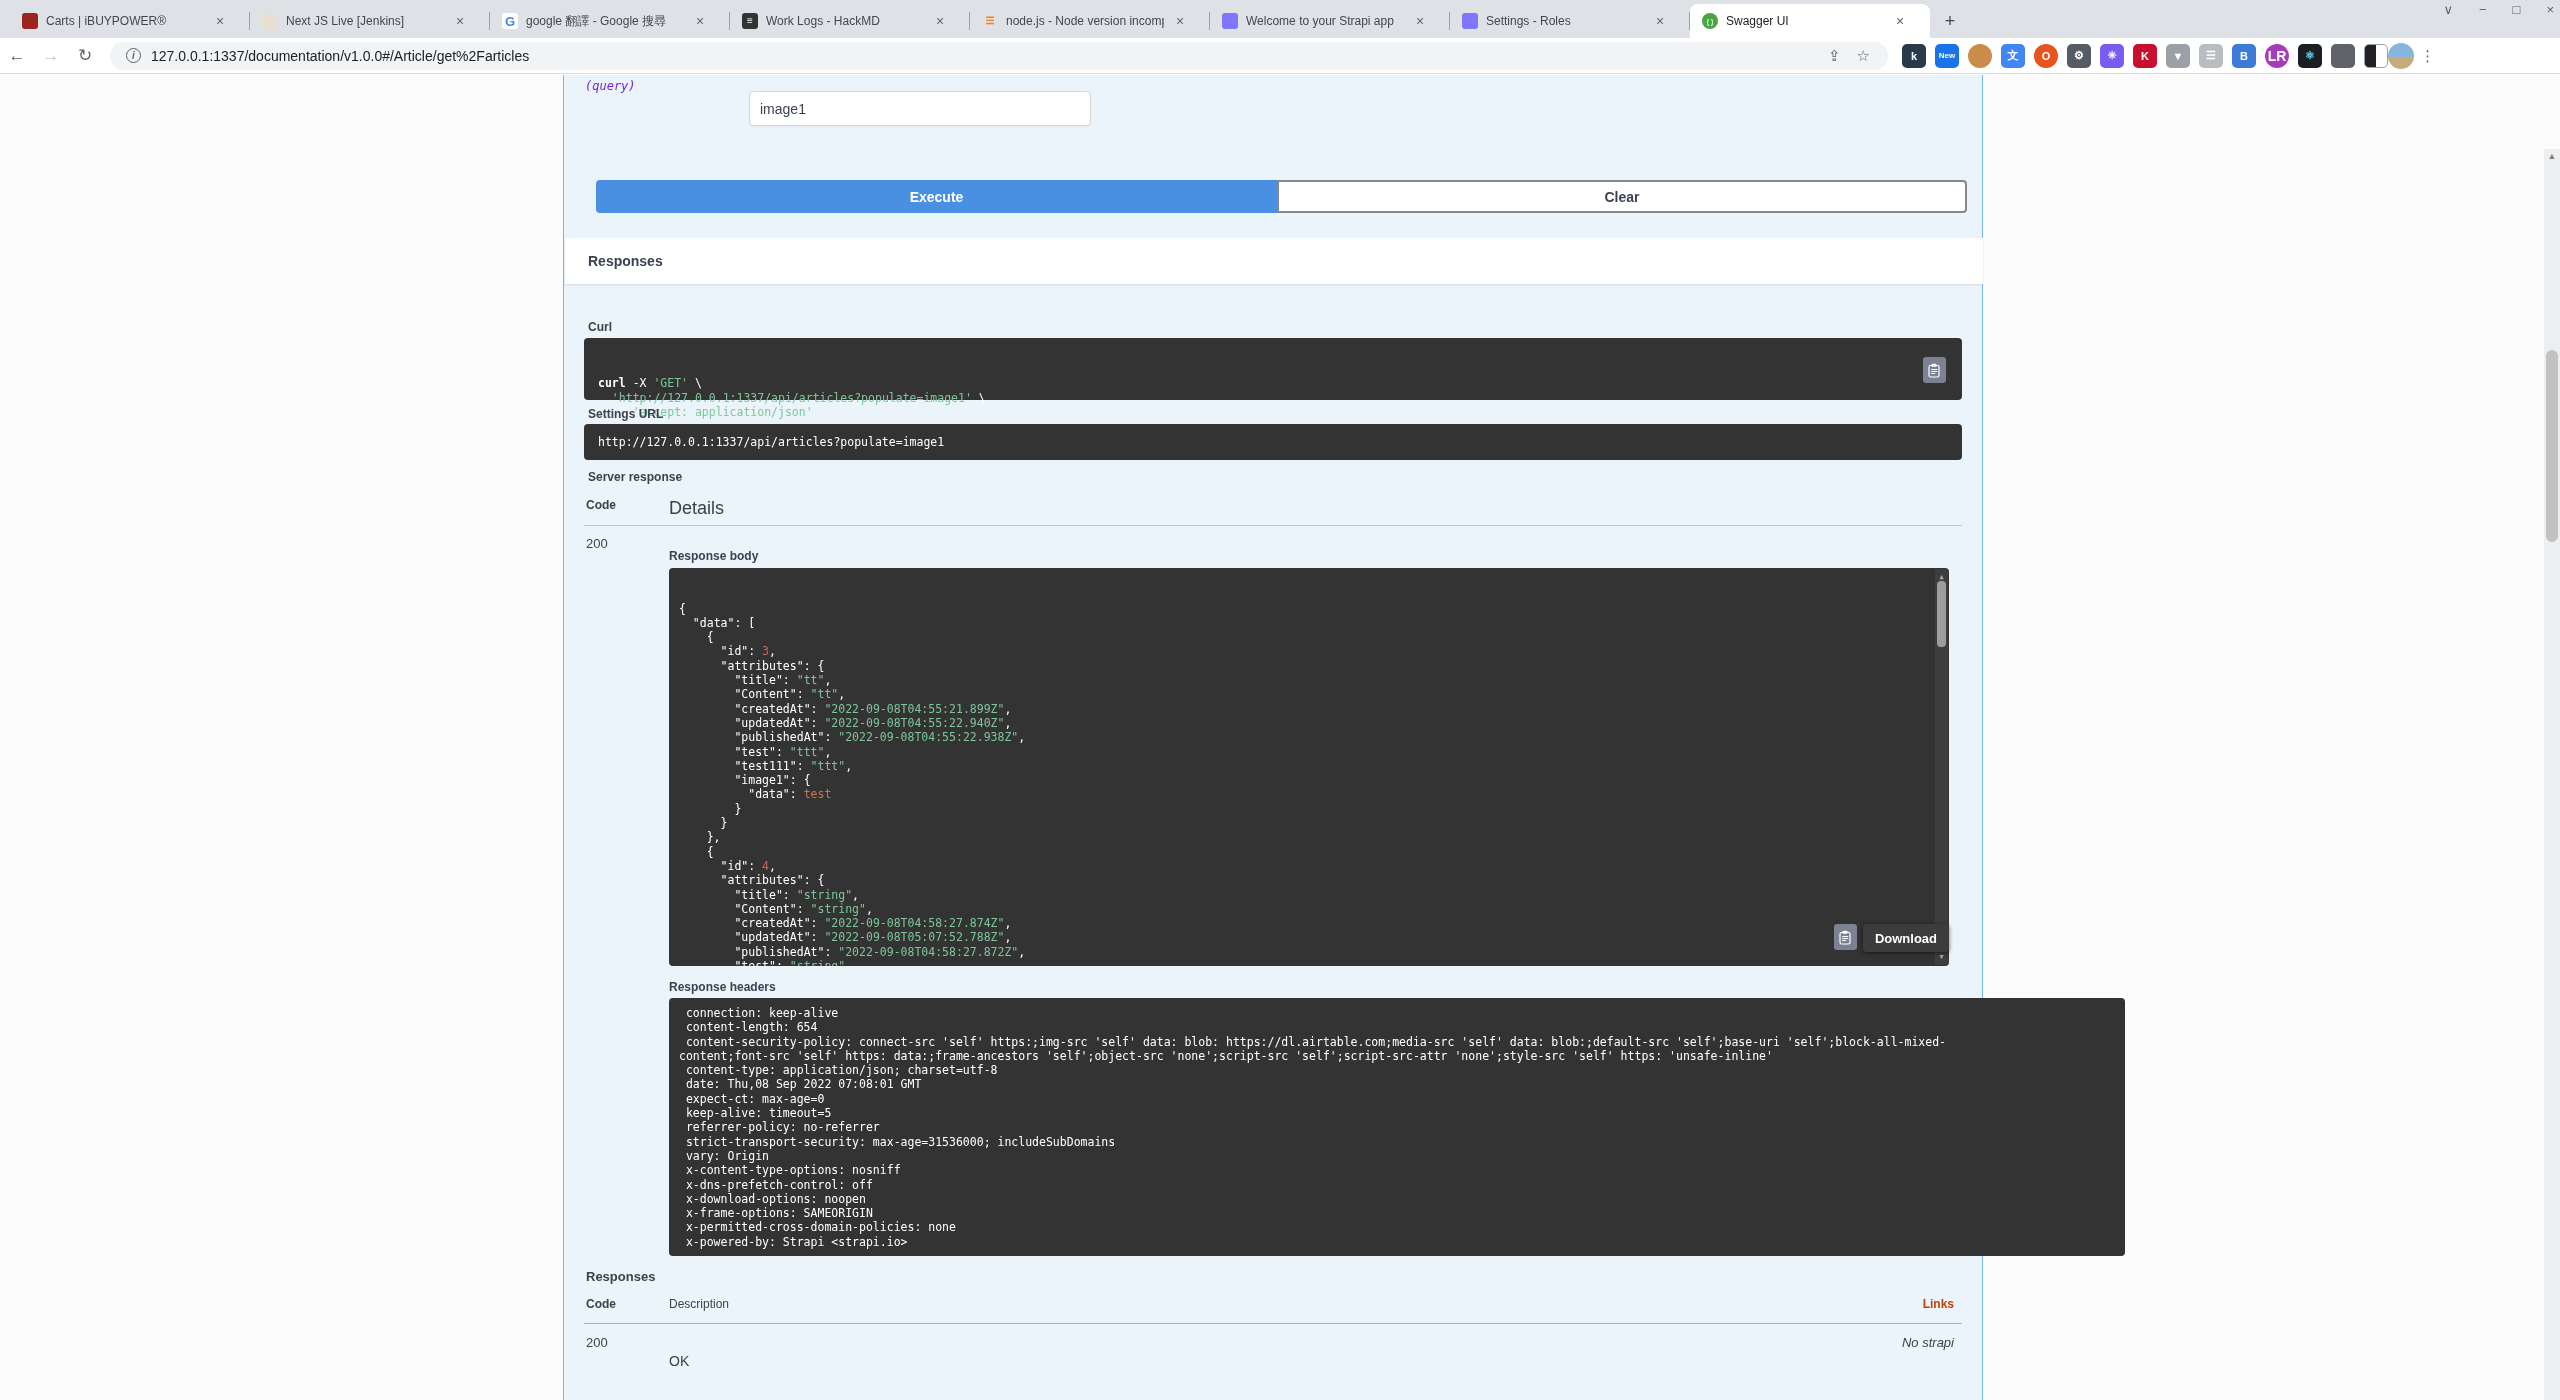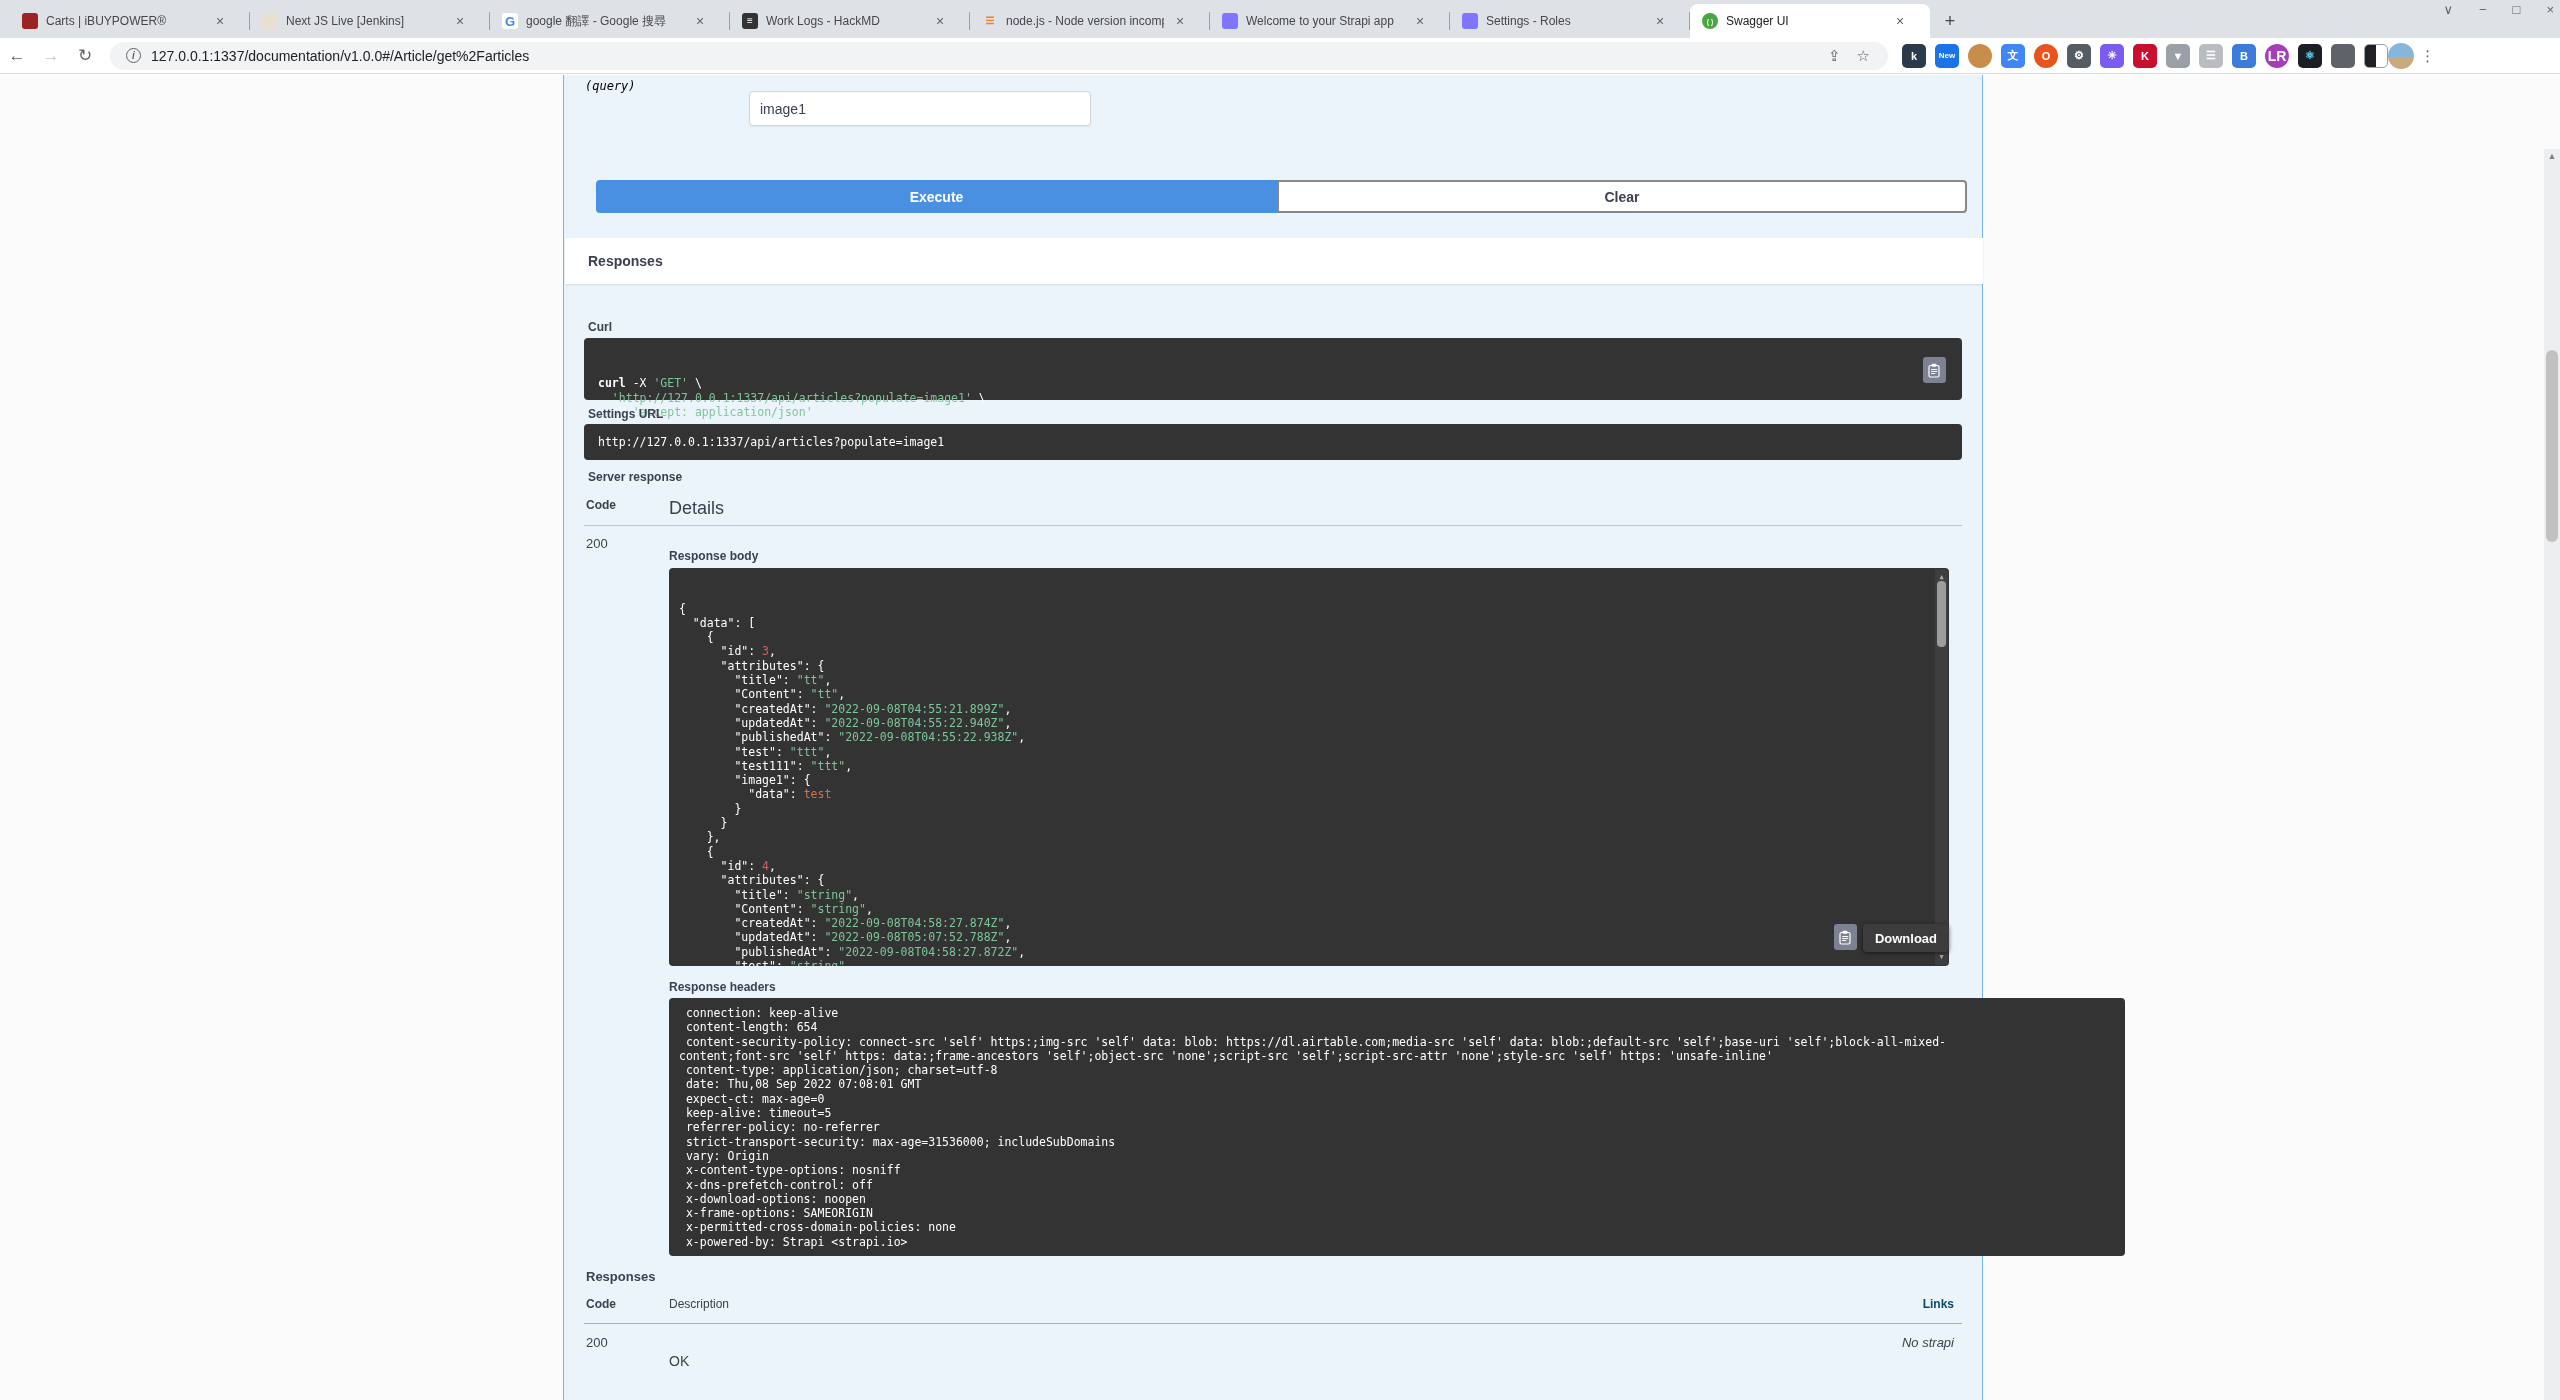--- a/index.html
+++ b/index.html
@@ -39,21 +39,21 @@
   #avatar { width:26px; height:26px; border-radius:50%; background:linear-gradient(180deg,#86b6dc 55%,#c8ab7d 55%); }
   #menu3 { color:#5f6368; font-size:15px; margin:0 10px 0 6px; letter-spacing:0; }
 
   
   #page { position:absolute; left:0; top:75px; width:2560px; height:1325px; background:#fbfbfb; }
   #wrapper { position:absolute; left:563px; top:0; width:1420px; height:1325px; background:#ebf3fb;
              border-left:1px solid #79b5f1; border-right:1px solid #79b5f1; }
   .lbl { font-size:13px; font-weight:600; color:#3b4151; }
   .small-lbl { font-size:12px; font-weight:600; color:#3b4151; }
 
-  #param-in { position:absolute; left:21px; top:4px; font-size:12px; font-style:italic; color:#000000; }
+  #param-in { position:absolute; left:21px; top:4px; font-size:12px; font-style:italic; color:#6d28d9; }
   #param-input { position:absolute; left:185px; top:16px; width:342px; height:35px; background:#fff;
                  border:1px solid #d5d5d5; border-radius:4px; padding:0 10px; font-size:14px; color:#3b4151;
                  font-family:"Liberation Sans",sans-serif; box-shadow:0 1px 2px rgba(0,0,0,.06); }
 
   #btn-execute { position:absolute; left:32px; top:105px; width:681px; height:33px; background:#4990e2; color:#fff;
                  font-weight:bold; font-size:14px; border:none; border-radius:4px 0 0 4px; }
   #btn-clear { position:absolute; left:713px; top:105px; width:690px; height:33px; background:#fff; color:#3b4151;
                font-weight:bold; font-size:14px; border:2px solid #888; border-radius:0 4px 4px 0; }
 
   #responses-bar { position:absolute; left:1px; top:163px; width:1418px; height:46px; background:#fff;
@@ -88,21 +88,21 @@
   #download-btn { height:28px; background:#3c3c3c; color:#fff; font-weight:bold; font-size:13px; border:none; border-radius:4px;
                   padding:0 12px; box-shadow:0 1px 4px rgba(0,0,0,.55); }
 
   #respheaders-label { position:absolute; left:105px; top:905px; }
   #respheaders-box { position:absolute; left:105px; top:923px; width:1456px; height:258px; background:#333; border-radius:4px;
                      padding:8px 10px; font-size:11.5px; line-height:14.3px; color:#fff; white-space:pre; overflow:hidden; }
 
   #responses2-title { position:absolute; left:22px; top:1194px; font-size:13px; font-weight:600; color:#3b4151; }
   #t2-code { position:absolute; left:22px; top:1222px; font-size:12px; font-weight:bold; color:#3b4151; }
   #t2-desc { position:absolute; left:105px; top:1222px; font-size:12px; color:#3b4151; }
-  #t2-links { position:absolute; right:28px; top:1222px; font-size:12px; font-weight:bold; color:#0c4a6e; }
+  #t2-links { position:absolute; right:28px; top:1222px; font-size:12px; font-weight:bold; color:#c2410c; }
   #t2-rule { position:absolute; left:20px; top:1248px; width:1378px; border-top:1px solid #aab2ba; }
   #t2-200 { position:absolute; left:22px; top:1260px; font-size:13px; color:#3b4151; }
   #t2-ok { position:absolute; left:105px; top:1278px; font-size:14px; color:#3b4151; }
   #t2-nolinks { position:absolute; right:28px; top:1260px; font-size:13px; font-style:italic; color:#3b4151; }
 
   
   #pagescroll { position:absolute; right:0; top:74px; width:16px; height:1326px; background:#eceef0; }
   #pagescroll .thumb { position:absolute; left:2px; top:201px; width:12px; height:192px; background:#c1c1c1; border-radius:6px; }
   #pagescroll .arr { position:absolute; left:0; width:16px; text-align:center; font-size:9px; color:#7e8184; }
 </style>

